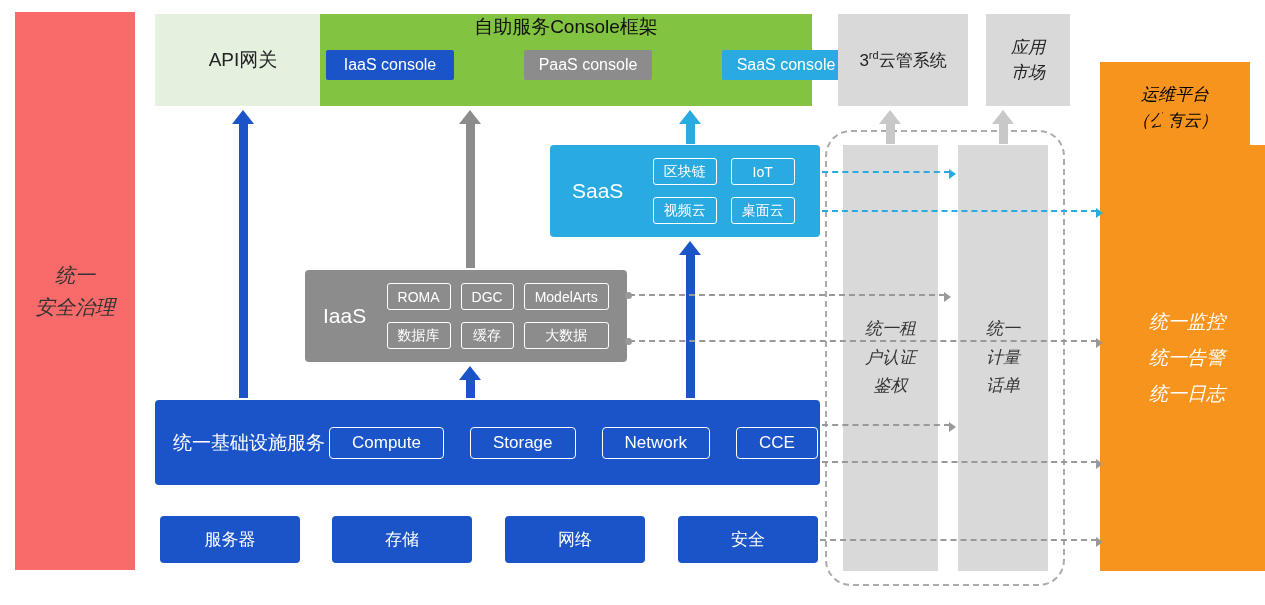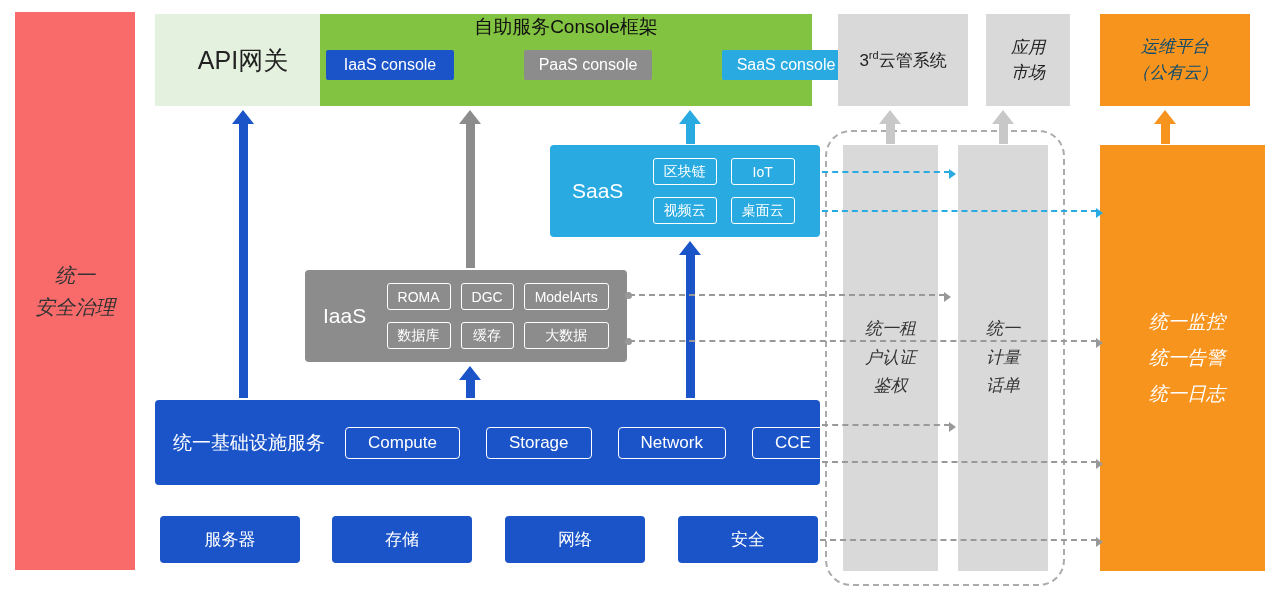--- a/index.html
+++ b/index.html
@@ -3,47 +3,47 @@
 <meta charset="utf-8">
 <style>
   * { margin:0; padding:0; box-sizing:border-box; }
   html, body { background:#fff; }
   body { font-family:"Liberation Sans", sans-serif; color:#333; }
   .canvas { position:relative; width:1265px; height:605px; background:#fff; overflow:hidden; }
   .box, .panel { position:absolute; display:flex; align-items:center; justify-content:center; text-align:center; }
   .ml { white-space:pre-line;font-style:italic; }
 
   .red-bar { left:15px; top:12px; width:120px; height:558px; background:var(--red,#F96B6B); color:#333; font-size:20px; line-height:1.6; }
-  .api-gw { left:155px; top:14px; width:176px; height:92px; background:var(--pale-green,#E4F1DF); color:#222; font-size:25px; }
+  .api-gw { left:155px; top:14px; width:176px; height:92px; background:var(--pale-green,#E4F1DF); color:#222; font-size:19px; }
 
   .framework { left:320px; top:14px; width:492px; height:92px; background:var(--green,#82C341); flex-direction:column; justify-content:flex-start; gap:10px; }
   .fw-title { font-size:19px; color:#111; }
   .console-row { display:flex; gap:26px; }
   .chip-solid { width:128px; height:30px; display:flex; align-items:center; justify-content:center; color:#fff; font-size:16px; border-radius:2px;margin-left:44px; }
   .iaas { background:var(--blue,#1A54C8); }
   .paas-c { background:var(--gray,#8C8C8C); }
   .saas-c { background:var(--cyan,#29ABE2); }
 
   .gray-box { background:var(--light-gray,#D9D9D9); color:#222; }
   .third { left:838px; top:14px; width:130px; height:92px; font-size:17px; }
   .third sup { font-size:11px; }
   .market { left:986px; top:14px; width:84px; height:92px; font-size:17px; line-height:1.5; }
-  .orange-box { background:var(--orange,#F7941E); color:#0c4a6e; }
+  .orange-box { background:var(--orange,#F7941E); color:#000000;margin-top:48px; }
   .om { left:1100px; top:14px; width:150px; height:92px; font-size:17px; line-height:1.55; }
 
   .panel { border-radius:4px; }
   .saas { left:550px; top:145px; width:270px; height:92px; background:var(--cyan,#29ABE2); justify-content:flex-start; padding:0 12px 0 22px; gap:16px; }
   .panel-label { color:#fff; font-size:21px; }
   .grid2 { display:grid; grid-template-columns:auto auto; gap:12px 14px; justify-content:center; flex:1; }
   .grid3 { display:grid; grid-template-columns:auto auto auto; gap:12px 10px; justify-content:center; flex:1; }
   .chip { border:1px solid #fff; border-radius:3px; color:#fff; font-size:14px; height:27px; display:flex; align-items:center; justify-content:center; padding:8px 10px; white-space:nowrap; }
 
   .paas { left:305px; top:270px; width:322px; height:92px; background:var(--gray,#8C8C8C); justify-content:flex-start; padding:0 10px 0 18px; gap:12px; }
 
-  .infra { left:155px; top:400px; width:665px; height:85px; background:var(--blue,#1A54C8); justify-content:flex-start; padding:0 18px; gap:20px; }
+  .infra { left:155px; top:400px; width:665px; height:85px; background:var(--blue,#1A54C8); justify-content:flex-start; padding:0 18px; gap:4px; }
   .infra-label { color:#fff; font-size:19px; white-space:nowrap; }
   .infra-items { display:flex; gap:26px; }
   .infra-chip { border:1.5px solid #fff; border-radius:4px; color:#fff; font-size:17px; padding:5px 22px; white-space:nowrap; }
 
   .hw { background:var(--blue,#1A54C8); color:#fff; font-size:17px; border-radius:4px; height:47px; top:516px; width:140px; }
   .hw1 { left:160px; } .hw2 { left:332px; } .hw3 { left:505px; } .hw4 { left:678px; }
 
   .dashed-frame { position:absolute; left:825px; top:130px; width:240px; height:456px; border:2px dashed #ABABAB; border-radius:26px; }
   .vbar { position:absolute; top:145px; height:426px; background:var(--light-gray,#D9D9D9); display:flex; align-items:center; justify-content:center; text-align:center; color:#333; font-size:17px; line-height:1.7; }
   .auth { left:843px; width:95px; }

